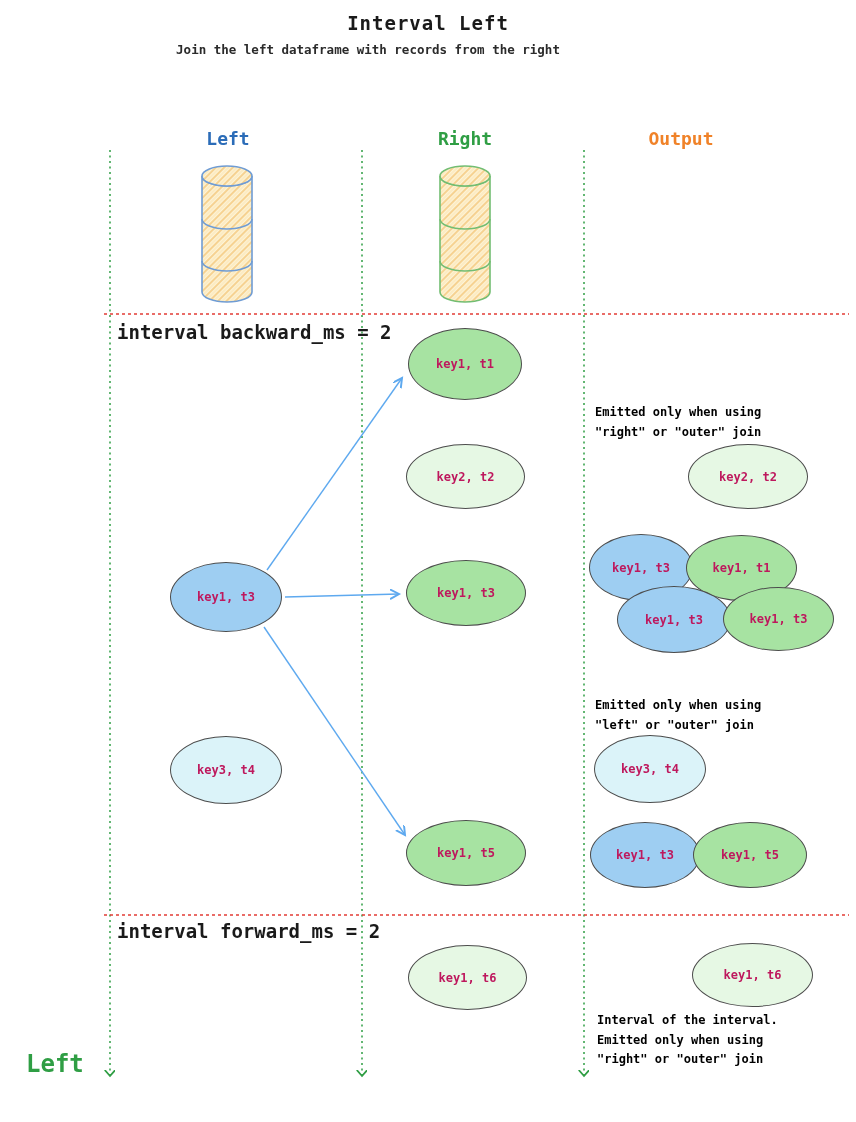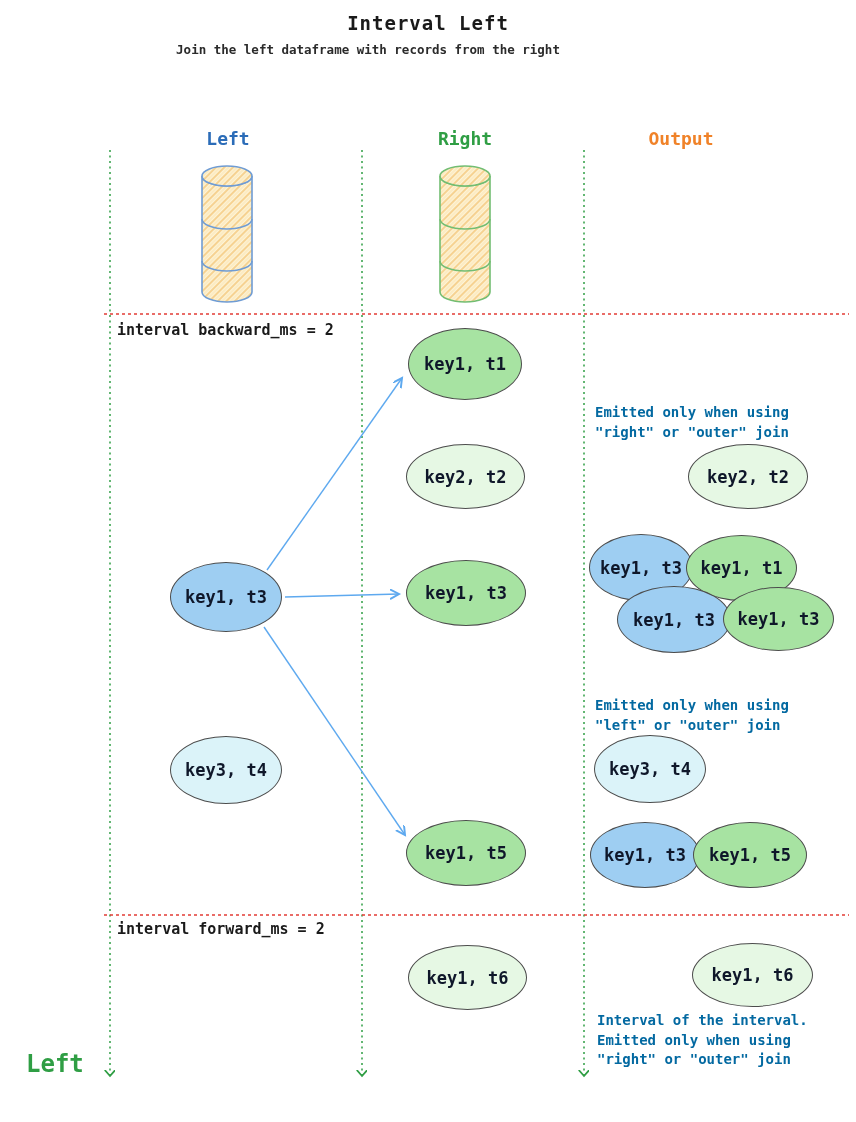--- a/index.html
+++ b/index.html
@@ -13,30 +13,30 @@
     font-size:19px;font-weight:bold;color:#1a1a1a;letter-spacing:1px;
   }
   .subtitle{
     left:0;width:736px;text-align:center;
     font-size:12.5px;font-weight:600;color:#2b2b2b;
   }
   .col-header{
     width:120px;text-align:center;font-size:18px;font-weight:bold;
   }
   .interval-label{
-    font-size:15px;font-weight:600;color:#1a1a1a;
+    font-size:19px;font-weight:600;color:#1a1a1a;
   }
   .note{
-    font-size:14px;font-weight:600;color:#0369a1;line-height:19.5px;
+    font-size:12px;font-weight:600;color:#000000;line-height:19.5px;
   }
   .note div{white-space:pre;}
   .node{
     position:absolute;border:1.6px solid #4c4c4c;border-radius:50%;
     display:flex;align-items:center;justify-content:center;
-    font-size:17px;font-weight:600;color:#0f172a;box-sizing:border-box;
+    font-size:12px;font-weight:600;color:#be185d;box-sizing:border-box;
   }
   .fill-blue{background:#9ecef2;}
   .fill-green{background:#a7e3a2;}
   .fill-pale{background:#e6f8e4;}
   .fill-cyan{background:#dbf3f9;}
   .time-label{
     font-size:24px;font-weight:bold;color:#2f9e44;
   }
   svg{position:absolute;left:0;top:0;}
 </style>

